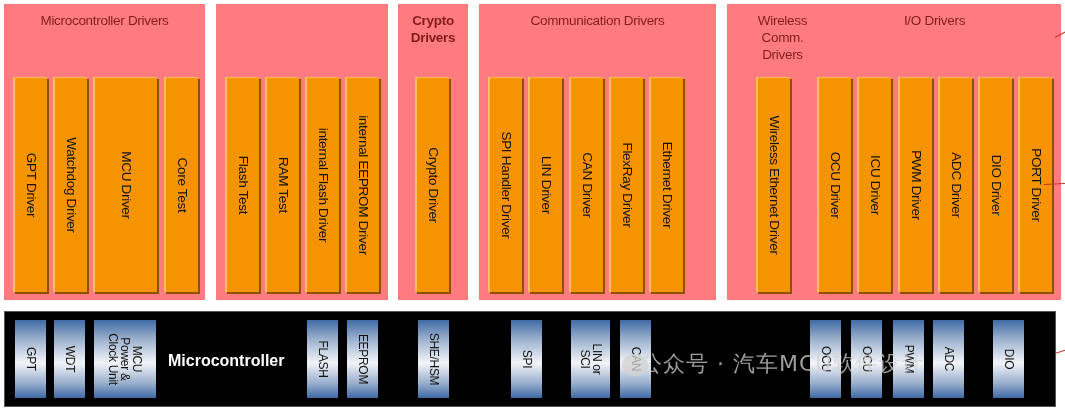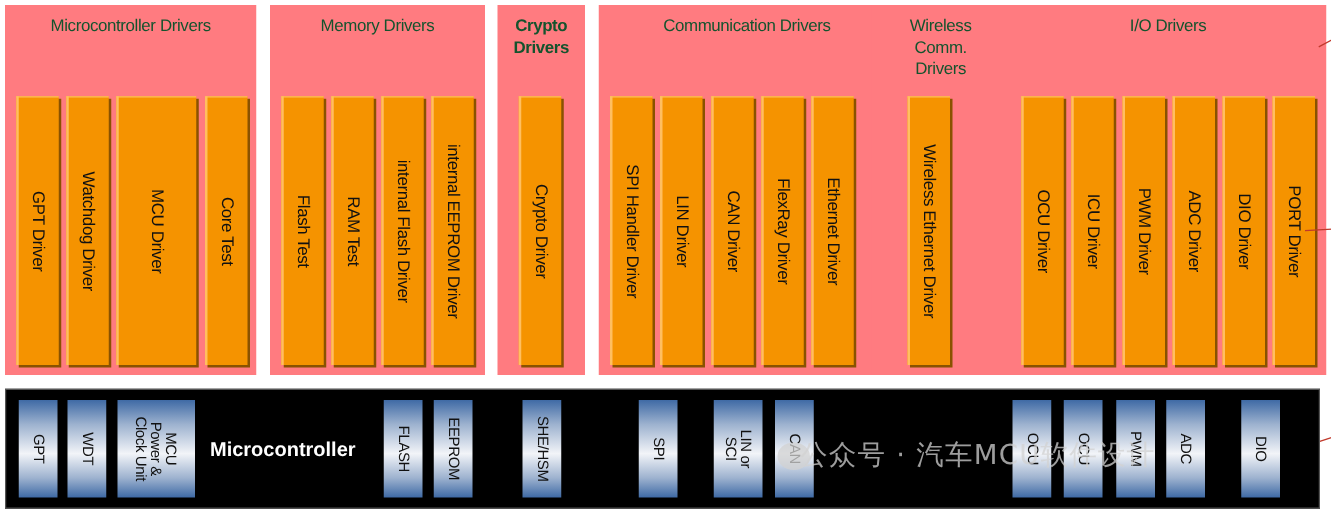--- a/index.html
+++ b/index.html
@@ -1,20 +1,20 @@
 <!DOCTYPE html>
 <html><head>
 <meta charset="utf-8">
 <style>
   html, body { margin:0; padding:0; background:#ffffff; }
   body { width:1065px; height:411px; position:relative; overflow:hidden;
          font-family: "Liberation Sans", sans-serif; }
   .group { position:absolute; top:4px; height:296px; background:#ff7b80; }
   .group-title { position:absolute; left:0; right:0; top:8px; text-align:center;
-                 font-size:13.5px; line-height:17px; color:#14532d; letter-spacing:-0.3px; }
+                 font-size:13.5px; line-height:17px; color:#7f1d1d; letter-spacing:-0.3px; }
   .drv { position:absolute; top:73px; height:214px; width:32px; background:#f59300;
          border-left:2px solid #ffbf60; border-top:1px solid #ffbf60;
          box-shadow: 2px 2px 0 #8a5200; }
   .drv span { position:absolute; left:50%; top:50%; transform: translate(-50%,-50%) rotate(90deg);
               white-space:nowrap; font-size:13.5px; color:#111; letter-spacing:-0.3px; }
   .mcu-bar { position:absolute; left:4px; top:311px; width:1052px; height:96px; background:#000;
              border:1px solid #555; box-sizing:border-box; }
   .hw { position:absolute; top:320px; height:78px; width:31px;
         background: linear-gradient(to bottom, #3f6aa5 0%, #9db2cf 25%, #f2f4f8 55%, #9db2cf 80%, #3f6aa5 100%); }
   .hw span { position:absolute; left:50%; top:50%; transform: translate(-50%,-50%) rotate(90deg);
@@ -39,21 +39,20 @@
     </div>
   <div class="drv" style="left:89px;width:62px;">
       <span>MCU Driver</span>
     </div>
   <div class="drv" style="left:160px;">
       <span>Core Test</span>
     </div>
 </div>
 
 <div class="group" style="left:216px;width:172px;">
-  <div class="group-title">Memory Drivers</div>
   <div class="drv" style="left:9px;">
       <span>Flash Test</span>
     </div>
   <div class="drv" style="left:49px;">
       <span>RAM Test</span>
     </div>
   <div class="drv" style="left:89px;">
       <span>internal Flash Driver</span>
     </div>
   <div class="drv" style="left:129px;">
@@ -81,21 +80,21 @@
       <span>CAN Driver</span>
     </div>
   <div class="drv" style="left:130px;">
       <span>FlexRay Driver</span>
     </div>
   <div class="drv" style="left:170px;">
       <span>Ethernet Driver</span>
     </div>
 </div>
 
-<div class="group" style="left:697px;width:111px;">
+<div class="group" style="left:727px;width:111px;">
   <div class="group-title" style="white-space:pre;">Wireless
 Comm.
 Drivers</div>
   <div class="drv" style="left:29px;">
       <span>Wireless Ethernet Driver</span>
     </div>
 </div>
 
 <div class="group" style="left:808px;width:253px;">
   <div class="group-title">I/O Drivers</div>

